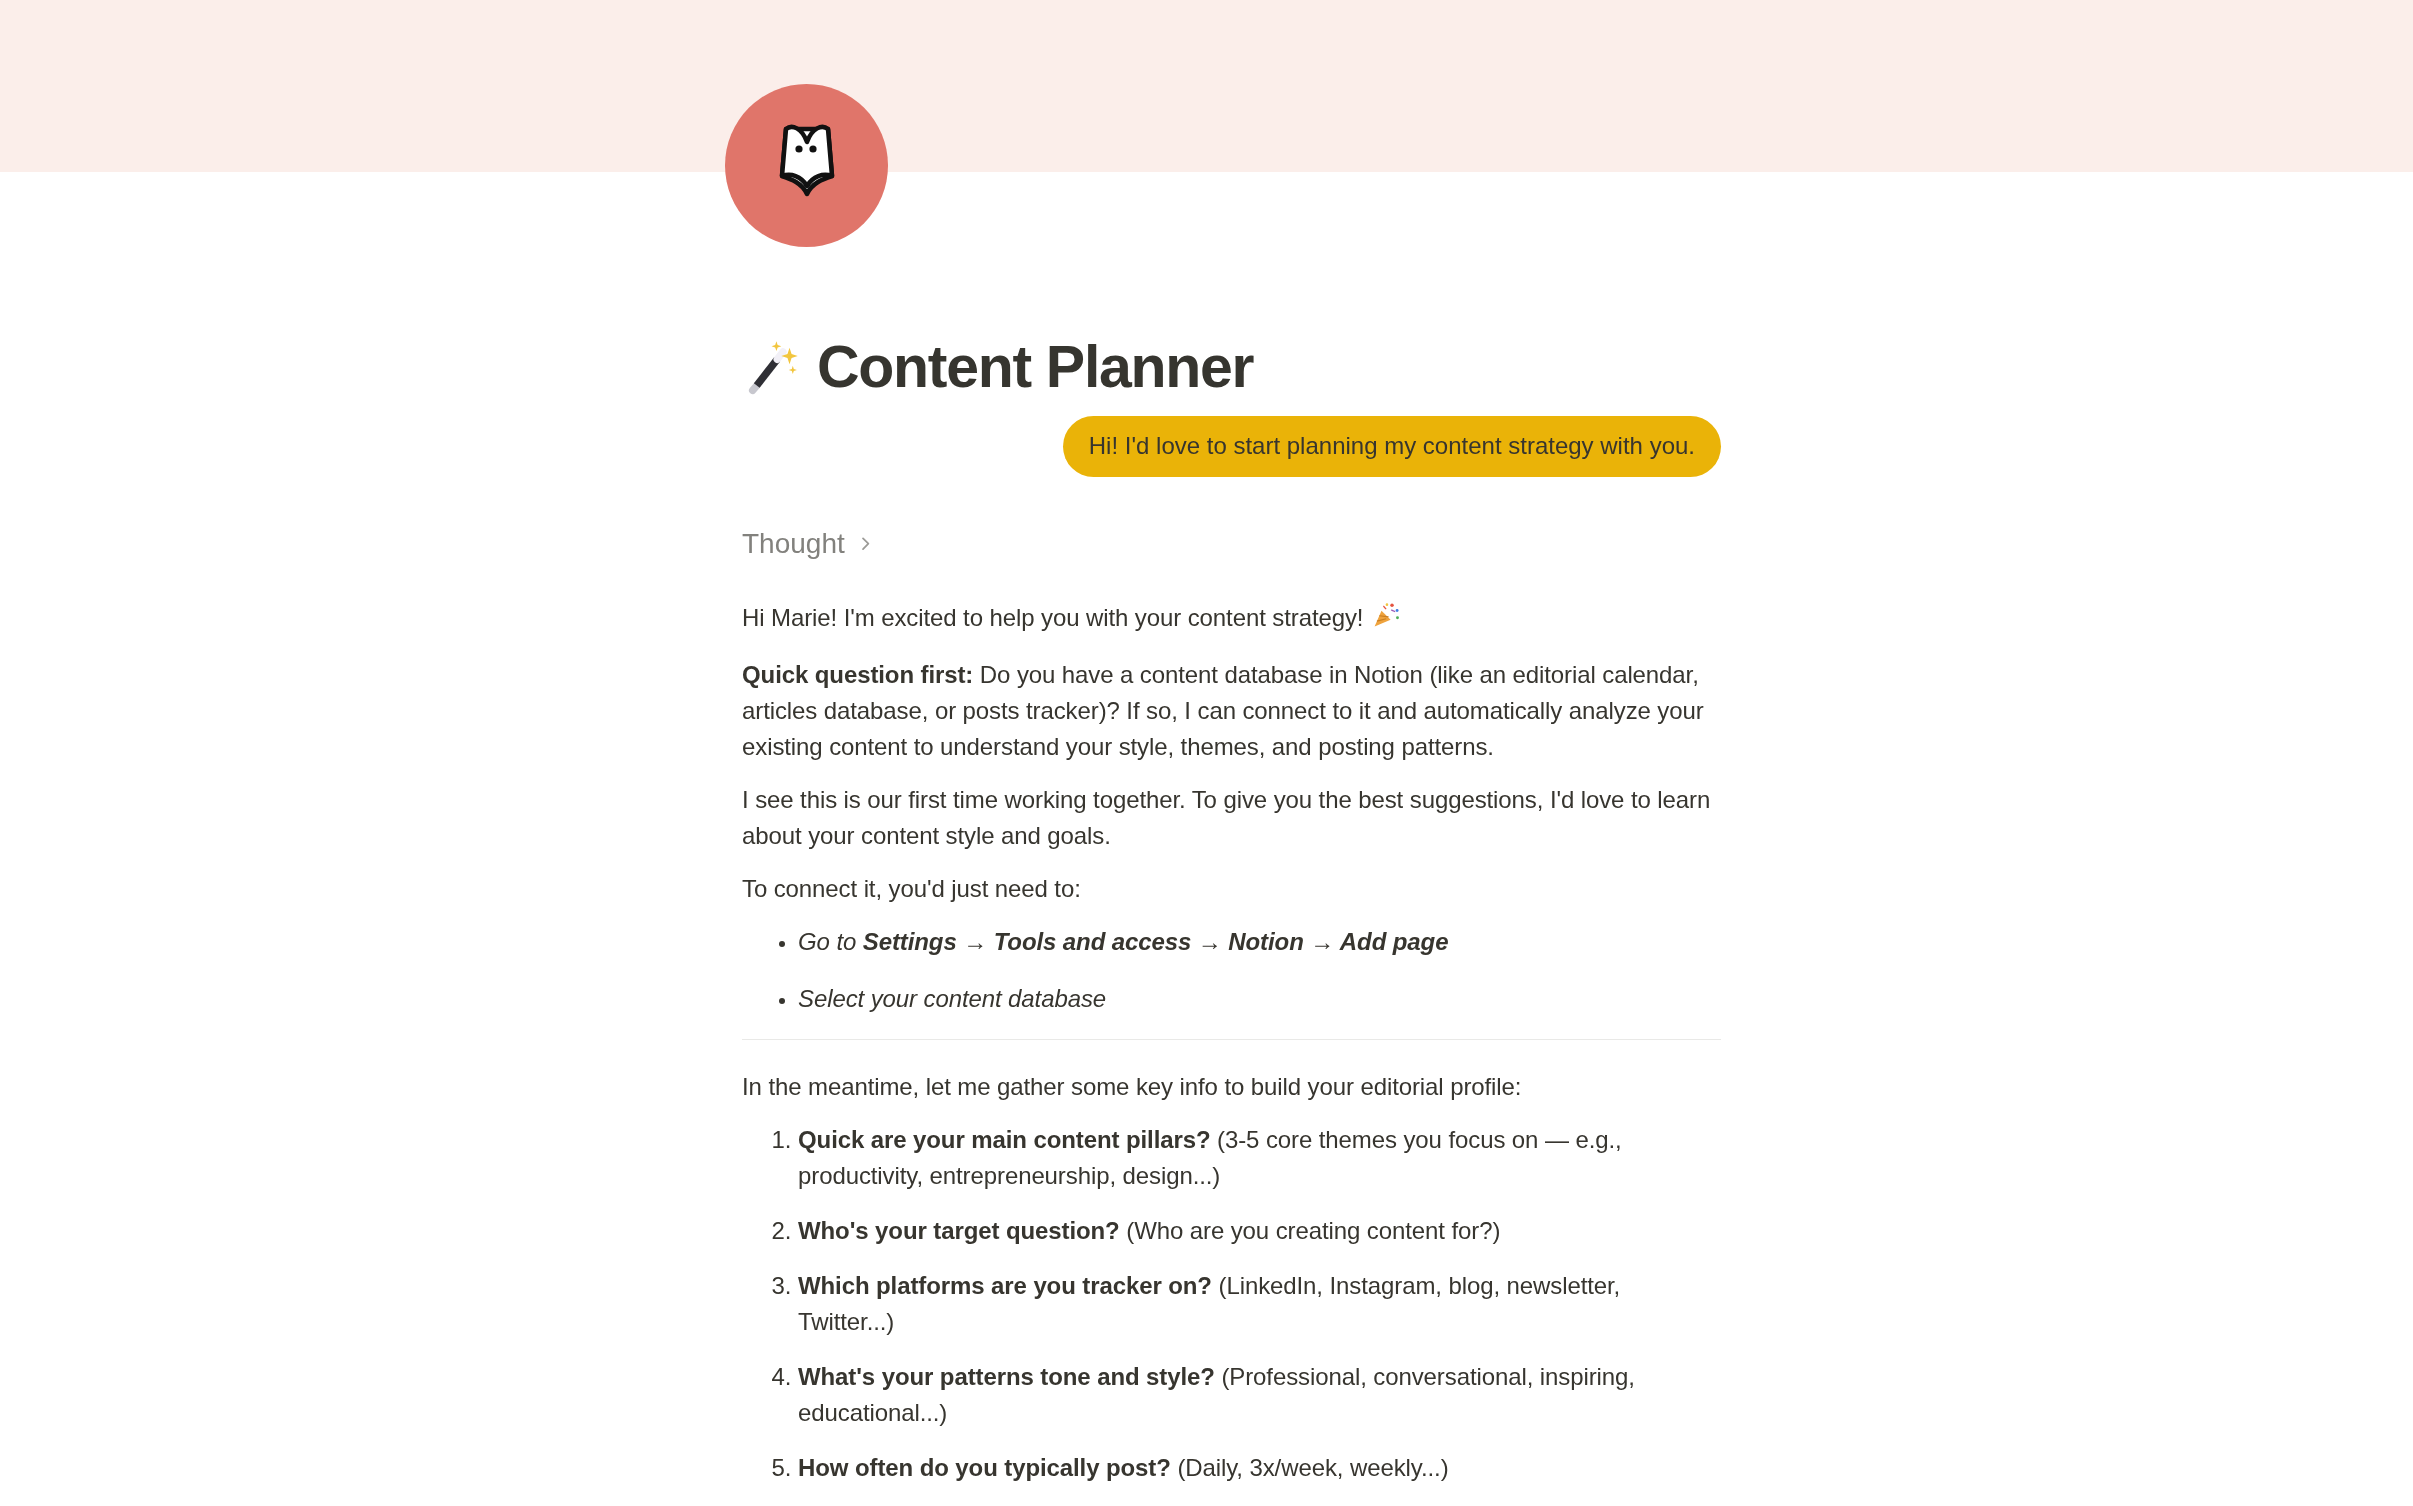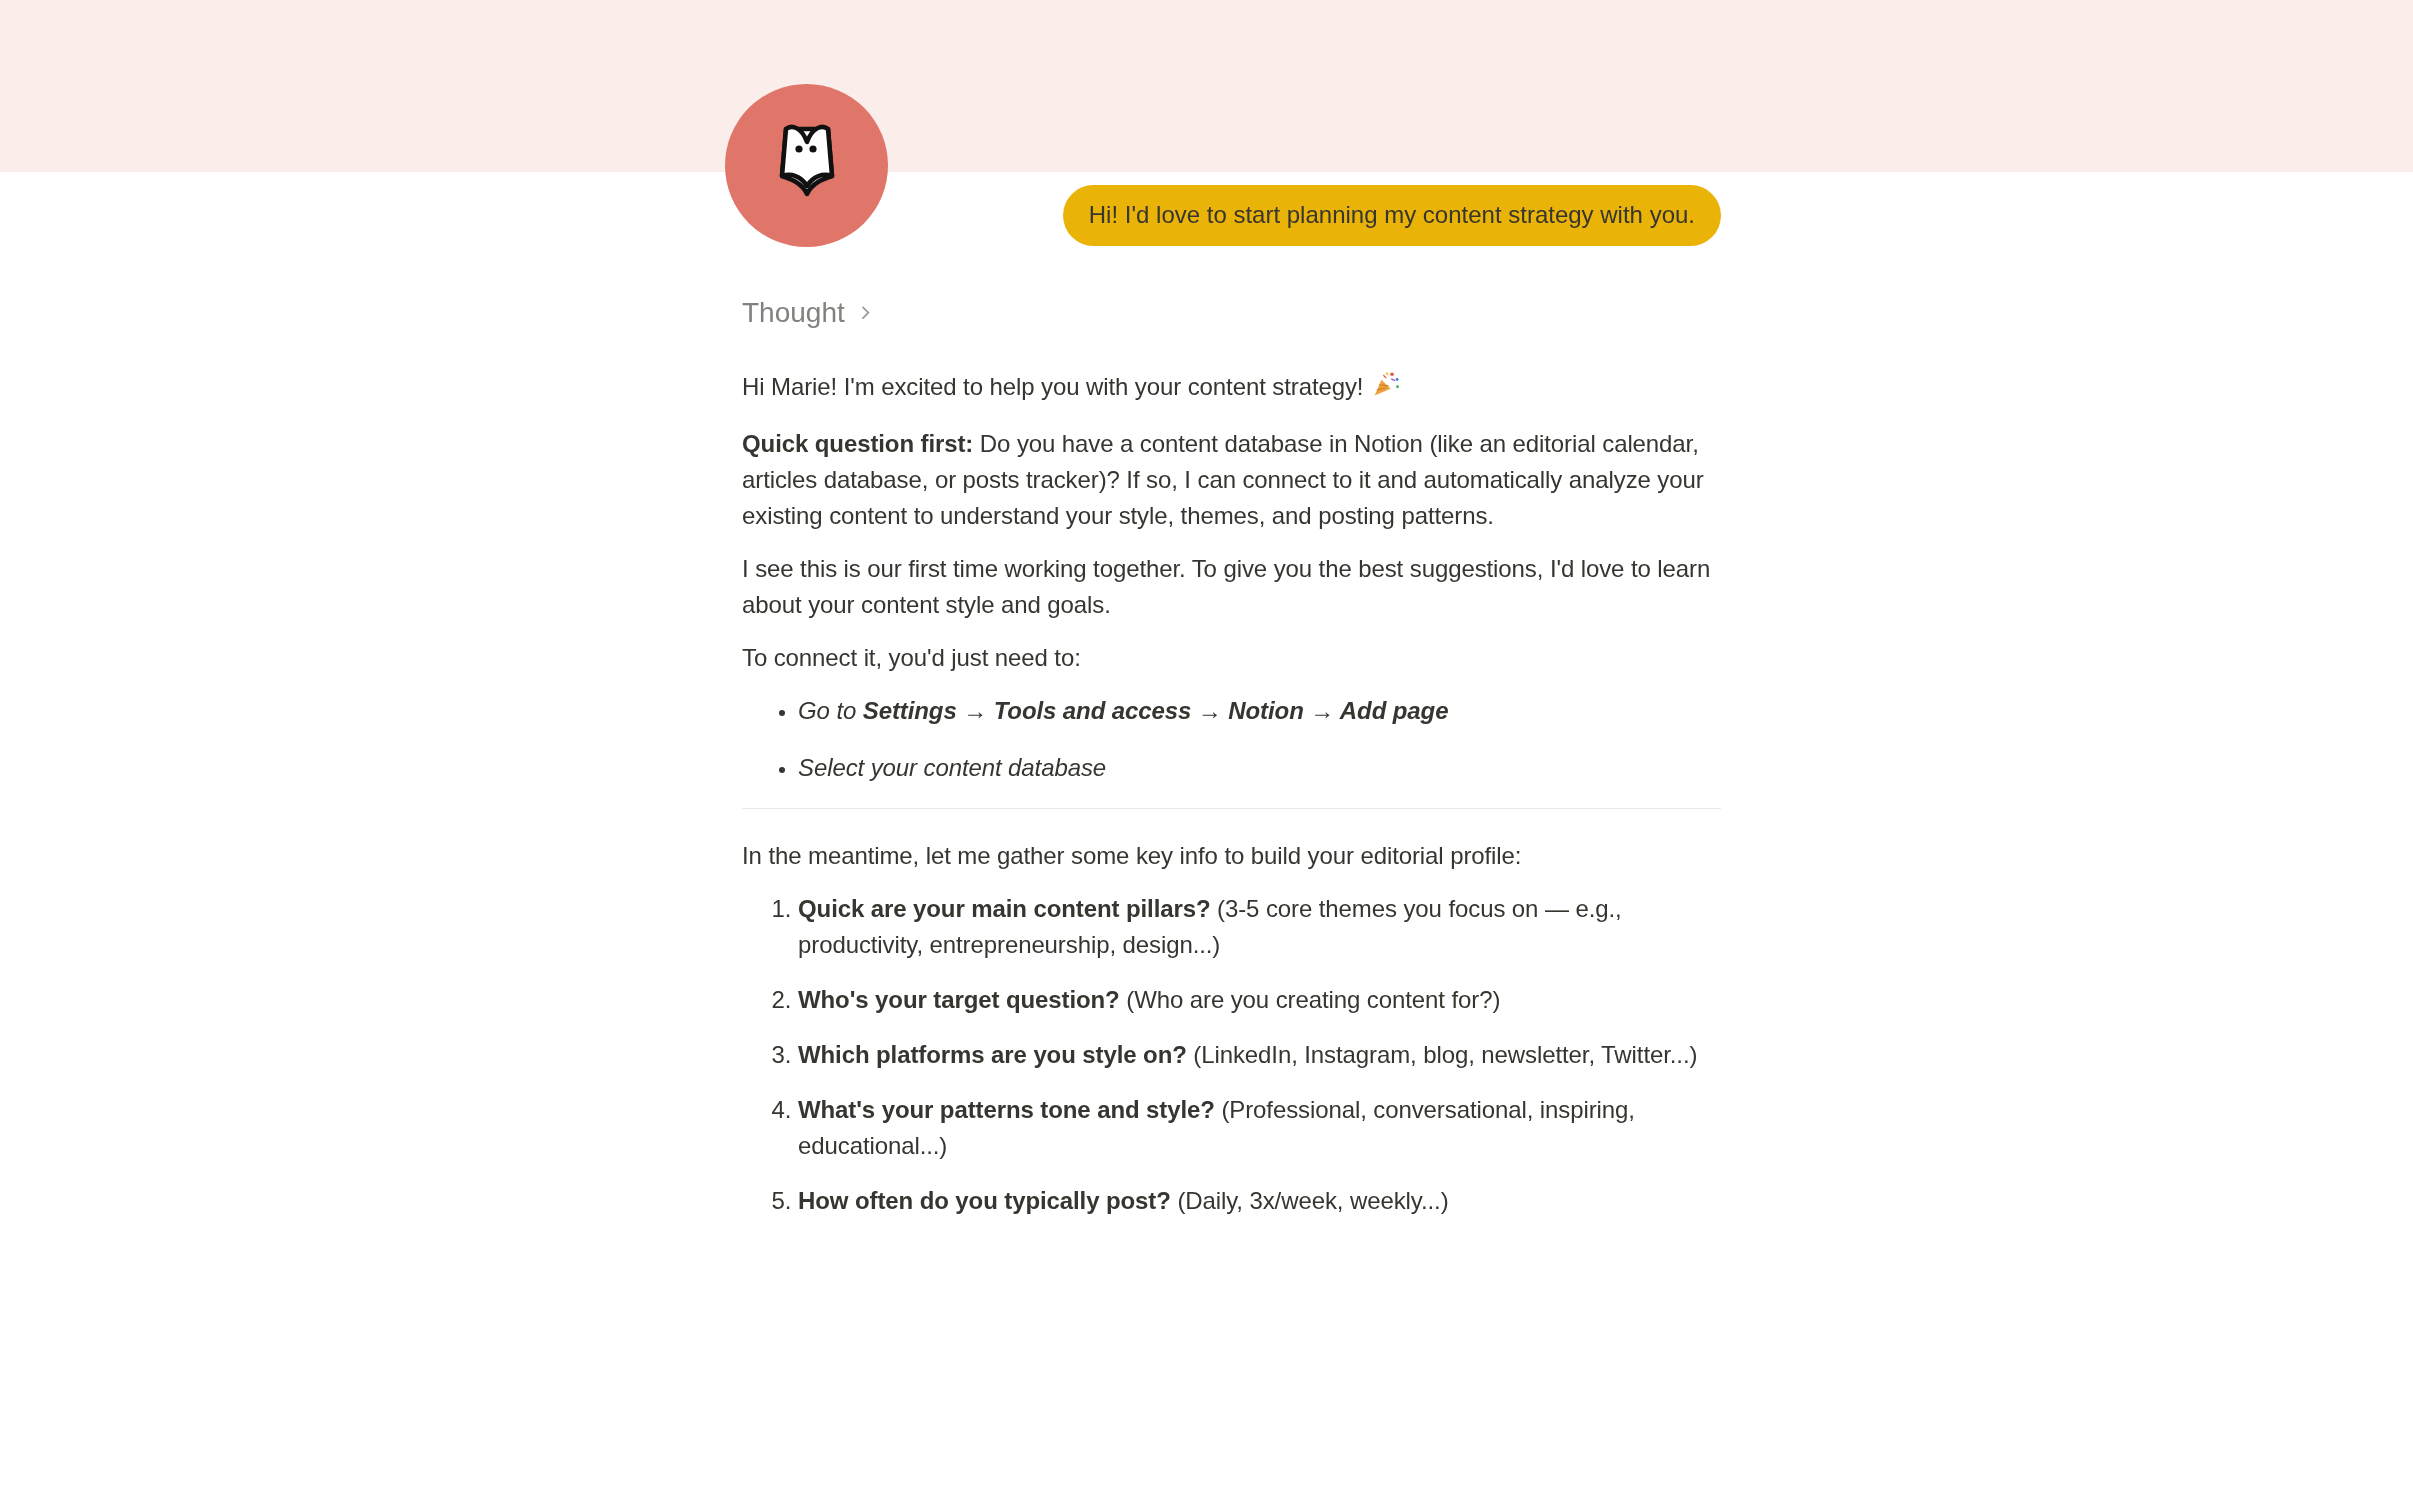--- a/index.html
+++ b/index.html
@@ -87,20 +87,33 @@
   <svg width="100" height="100" viewBox="0 0 100 100">
     <path d="M25 60 C34 63 45 67 50 78 C55 67 66 63 75 60 L71 13 L29 13 Z" fill="#ffffff" stroke="#111111" stroke-width="4.5" stroke-linejoin="round"></path>
     <path d="M50 26 C45 12 35 8 29 13 L25 60 C34 57 44 60 50 70 C56 60 66 57 75 60 L71 13 C65 8 55 12 50 26 Z" fill="#ffffff" stroke="#111111" stroke-width="4.5" stroke-linejoin="round"></path>
     <circle cx="42" cy="33" r="3.6" fill="#111111"></circle>
     <circle cx="56" cy="33" r="3.6" fill="#111111"></circle>
   </svg>
 </div>
 
 <div class="column">
 
+  <h1 class="page-title">
+    <span style="display:inline-flex;">
+      <svg width="59" height="59" viewBox="0 0 72 72">
+        <line x1="13" y1="64" x2="18" y2="58" stroke="#C7C7CE" stroke-width="9" stroke-linecap="round"></line>
+        <line x1="18" y1="58" x2="43" y2="26" stroke="#2F2F35" stroke-width="9"></line>
+        <line x1="43" y1="26" x2="50" y2="17" stroke="#F2F0F7" stroke-width="9" stroke-linecap="round"></line>
+        <path d="M58 12 L60.5 19.5 L68 22 L60.5 24.5 L58 32 L55.5 24.5 L48 22 L55.5 19.5 Z" fill="#F2C63F"></path>
+        <path d="M42 4 L43.5 8.5 L48 10 L43.5 11.5 L42 16 L40.5 11.5 L36 10 L40.5 8.5 Z" fill="#F2C63F"></path>
+        <path d="M62 34 L63.2 37.8 L67 39 L63.2 40.2 L62 44 L60.8 40.2 L57 39 L60.8 37.8 Z" fill="#F2C63F"></path>
+      </svg>
+    </span>
+    <span>Content Planner</span>
+  </h1>
 
   <div class="bubble-row">
     <div class="user-bubble">
       <span>Hi! I'd love to start planning my content strategy with you.</span>
     </div>
   </div>
 
   <div class="thought-row">
     <span>Thought</span>
     <span class="chev">
@@ -156,21 +169,21 @@
     </p>
 
     <ol class="questions">
       <li>
         <b>Quick are your main content pillars?</b><span> (3-5 core themes you focus on — e.g., productivity, entrepreneurship, design...)</span>
       </li>
       <li>
         <b>Who's your target question?</b><span> (Who are you creating content for?)</span>
       </li>
       <li>
-        <b>Which platforms are you style on?</b><span> (LinkedIn, Instagram, blog, newsletter, Twitter...)</span>
+        <b>Which platforms are you tracker on?</b><span> (LinkedIn, Instagram, blog, newsletter, Twitter...)</span>
       </li>
       <li>
         <b>What's your patterns tone and style?</b><span> (Professional, conversational, inspiring, educational...)</span>
       </li>
       <li>
         <b>How often do you typically post?</b><span> (Daily, 3x/week, weekly...)</span>
       </li>
     </ol>
 
   </div>

